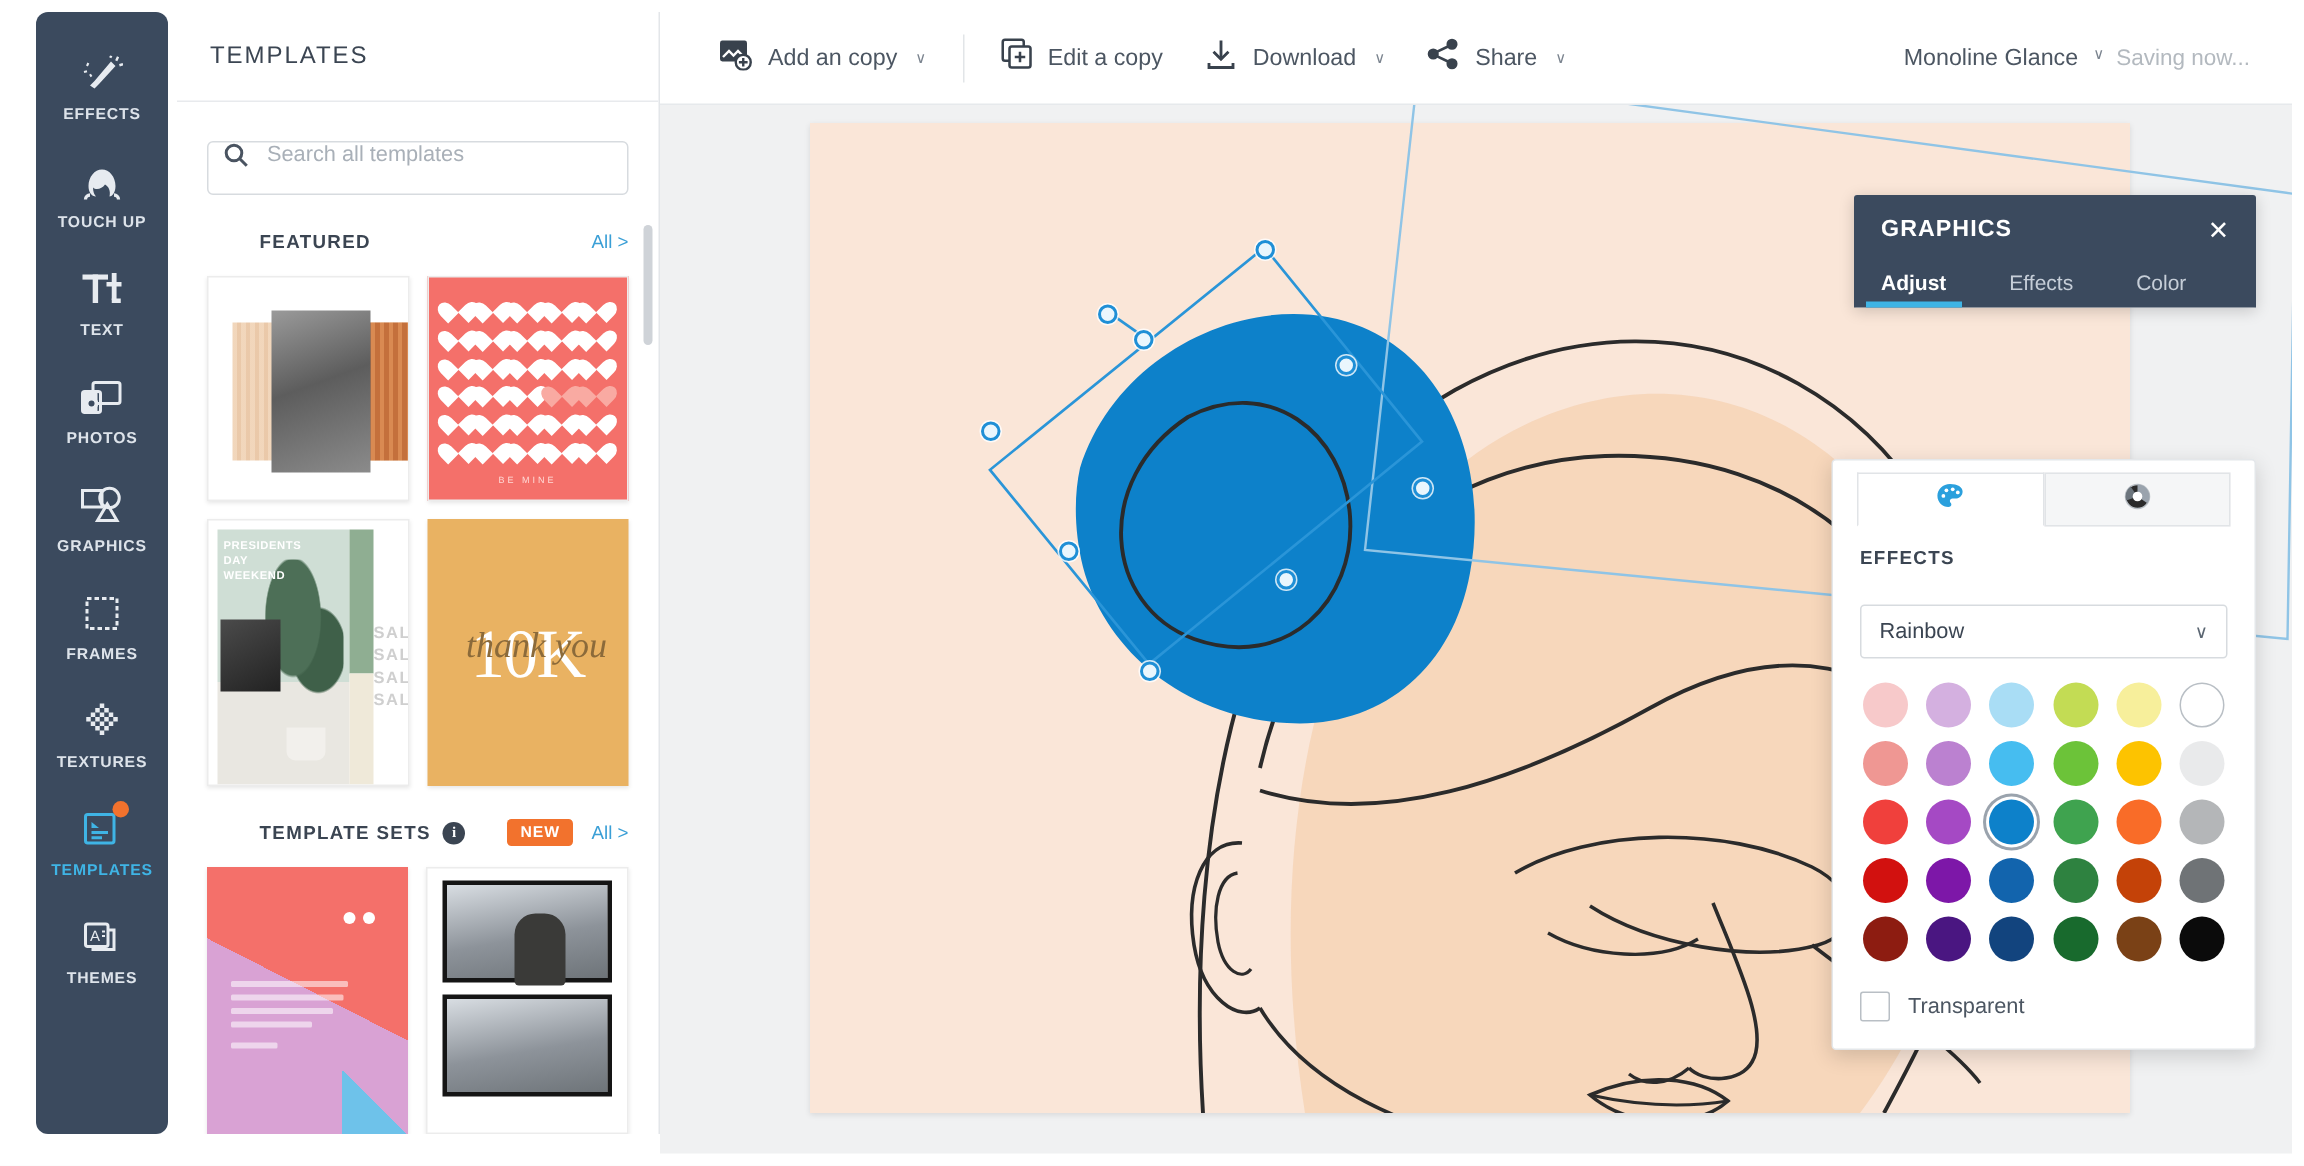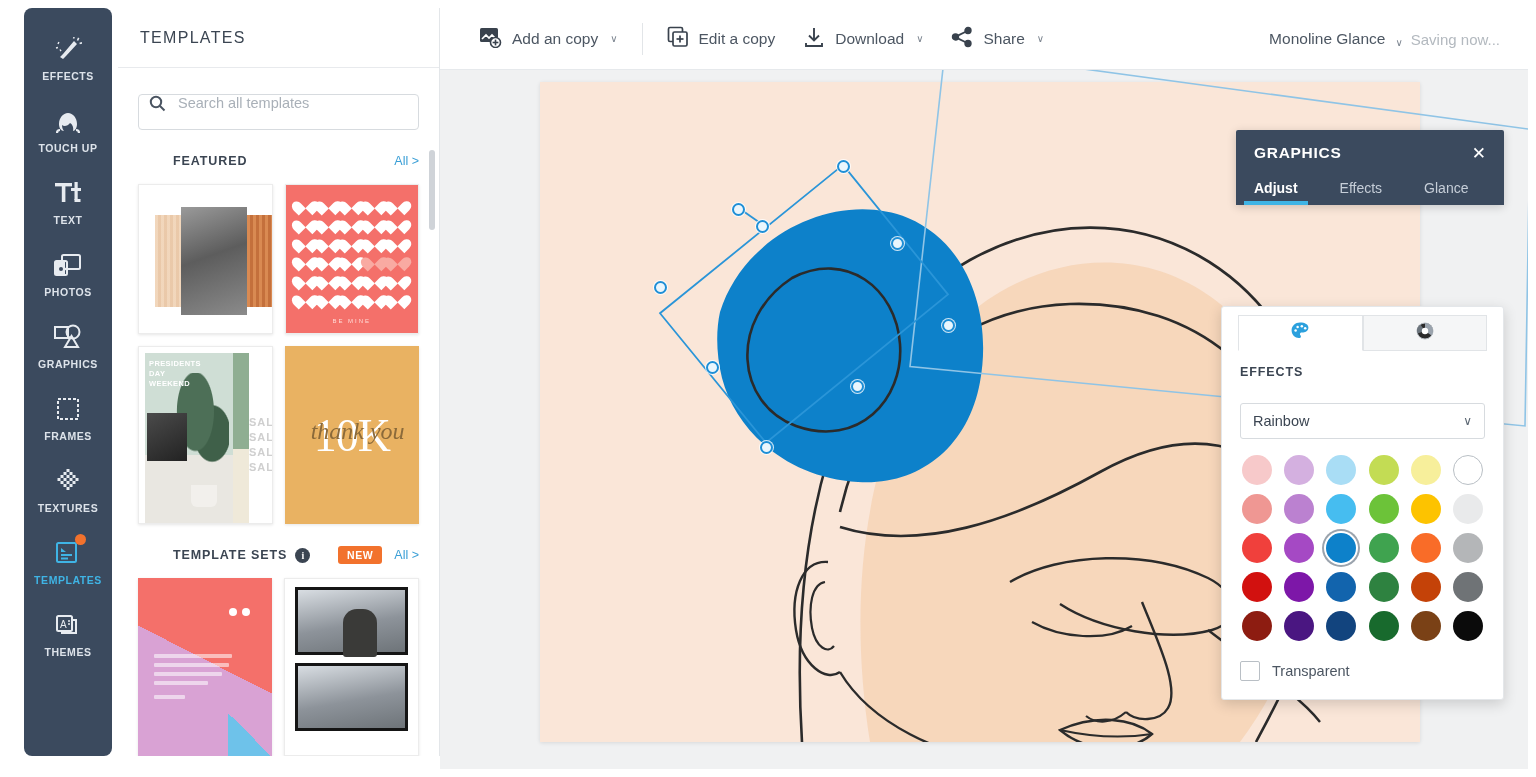--- a/index.html
+++ b/index.html
@@ -219,21 +219,21 @@
     padding-left: 24px;
   }
   .tb-btn {
     display: flex; align-items: center; gap: 10px;
     height: 40px; padding: 0 14px;
     cursor: pointer; color: #4c5662;
     font-size: 15.5px;
   }
   .tb-sep { width: 1px; height: 32px; background: #e2e5e8; margin: 0 10px; }
   .caret { font-size: 10px; color: #7b848f; margin-left: 2px; }
-  .tb-right { margin-left: auto; display: flex; align-items: flex-end; padding-right: 28px; gap: 8px; }
+  .tb-right { margin-left: auto; display: flex; align-items: flex-start; padding-right: 28px; gap: 8px; }
   .doc-name { font-size: 15.5px; color: #4c5662; cursor: pointer; }
   .saving { font-size: 15px; color: #b3b9bf; }
 
   
   .canvas-area {
     position: absolute;
     left: 440px; top: 70px; right: 8px; bottom: 8px;
     background: #f0f1f2;
     overflow: hidden;
   }
@@ -716,21 +716,21 @@
 
   <div class="gfx">
     <div class="gfx-head">
       <div class="gfx-title-row">
         <span class="gfx-title">GRAPHICS</span>
         <span class="gfx-close">✕</span>
       </div>
       <div class="gfx-tabs">
         <span class="gfx-tab active">Adjust</span>
         <span class="gfx-tab">Effects</span>
-        <span class="gfx-tab">Glance</span>
+        <span class="gfx-tab">Color</span>
       </div>
     </div>
   </div>
 
   <div class="picker">
     <div class="picker-tabs">
       <span class="pk-tab active">
         <span>
           <svg width="20" height="20" viewBox="0 0 20 20">
             <path d="M10 1.6c-4.7 0-8.4 3.5-8.4 7.9 0 4.5 3.6 7.5 7.2 7.5 1.4 0 2.1-.7 2.1-1.6 0-.5-.2-.8-.5-1.2-.3-.4-.5-.7-.5-1.2 0-.9.8-1.6 1.8-1.6h1.5c3 0 5.2-2 5.2-4.8 0-3-3.4-5-8.4-5z" fill="#2ba0dd"></path>

